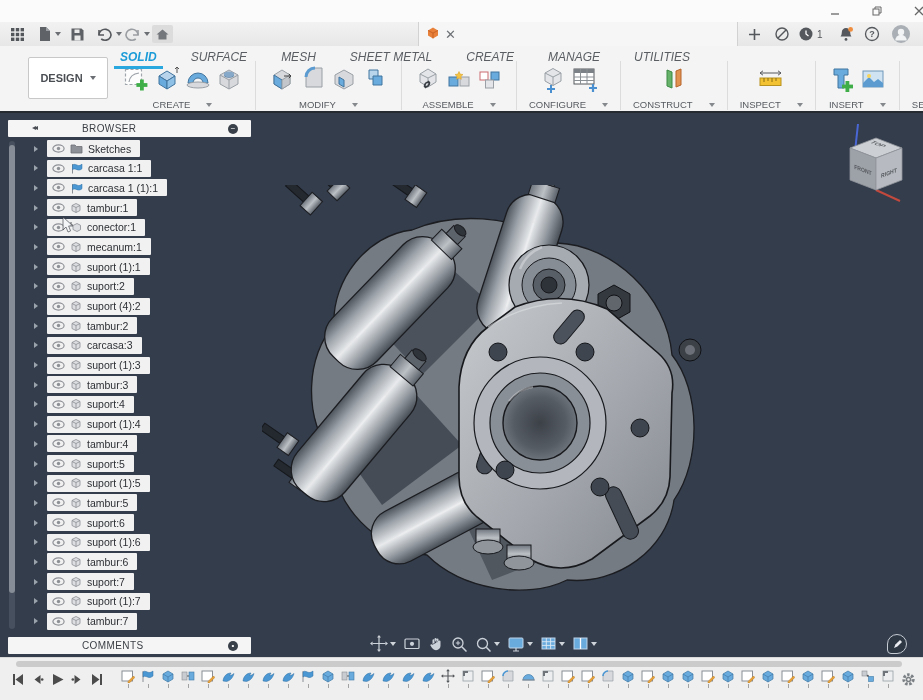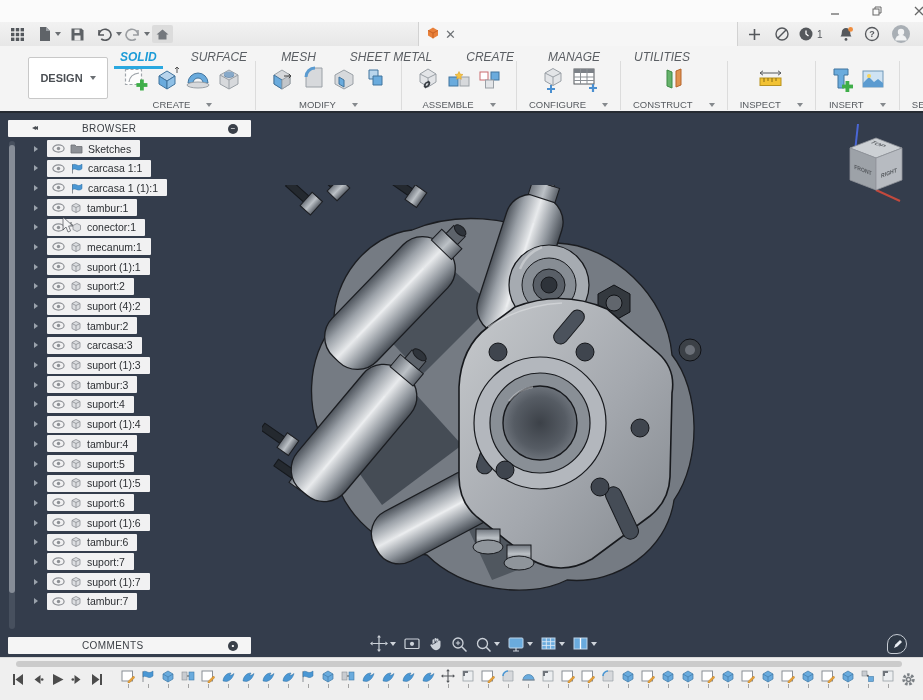--- a/index.html
+++ b/index.html
@@ -850,20 +850,38 @@
               <ellipse cx="6.5" cy="4.5" rx="5.6" ry="3.6" fill="none" stroke="#8e9196" stroke-width="1.2"></ellipse>
               <circle cx="6.5" cy="4.5" r="1.7" fill="#8e9196"></circle>
             </svg>
           </span>
           <span style="display: flex;">
             <svg width="12" height="12" viewBox="0 0 12 12">
               <path d="M2 3.5L6 1.5l4 2v5l-4 2-4-2z" fill="#dcdee1" stroke="#8a8d92" stroke-width=".8"></path>
               <path d="M2 3.5l4 2 4-2M6 5.5v5" fill="none" stroke="#8a8d92" stroke-width=".8"></path>
             </svg>
           </span>
+          <span class="tlabel">tambur:5</span>
+        </span>
+      </div>
+      <div class="trow">
+        <span class="tcaret"></span>
+        <span class="tbox">
+          <span style="display: flex;">
+            <svg width="13" height="9" viewBox="0 0 13 9">
+              <ellipse cx="6.5" cy="4.5" rx="5.6" ry="3.6" fill="none" stroke="#8e9196" stroke-width="1.2"></ellipse>
+              <circle cx="6.5" cy="4.5" r="1.7" fill="#8e9196"></circle>
+            </svg>
+          </span>
+          <span style="display: flex;">
+            <svg width="12" height="12" viewBox="0 0 12 12">
+              <path d="M2 3.5L6 1.5l4 2v5l-4 2-4-2z" fill="#dcdee1" stroke="#8a8d92" stroke-width=".8"></path>
+              <path d="M2 3.5l4 2 4-2M6 5.5v5" fill="none" stroke="#8a8d92" stroke-width=".8"></path>
+            </svg>
+          </span>
           <span class="tlabel">suport:6</span>
         </span>
       </div>
       <div class="trow">
         <span class="tcaret"></span>
         <span class="tbox">
           <span style="display: flex;">
             <svg width="13" height="9" viewBox="0 0 13 9">
               <ellipse cx="6.5" cy="4.5" rx="5.6" ry="3.6" fill="none" stroke="#8e9196" stroke-width="1.2"></ellipse>
               <circle cx="6.5" cy="4.5" r="1.7" fill="#8e9196"></circle>

